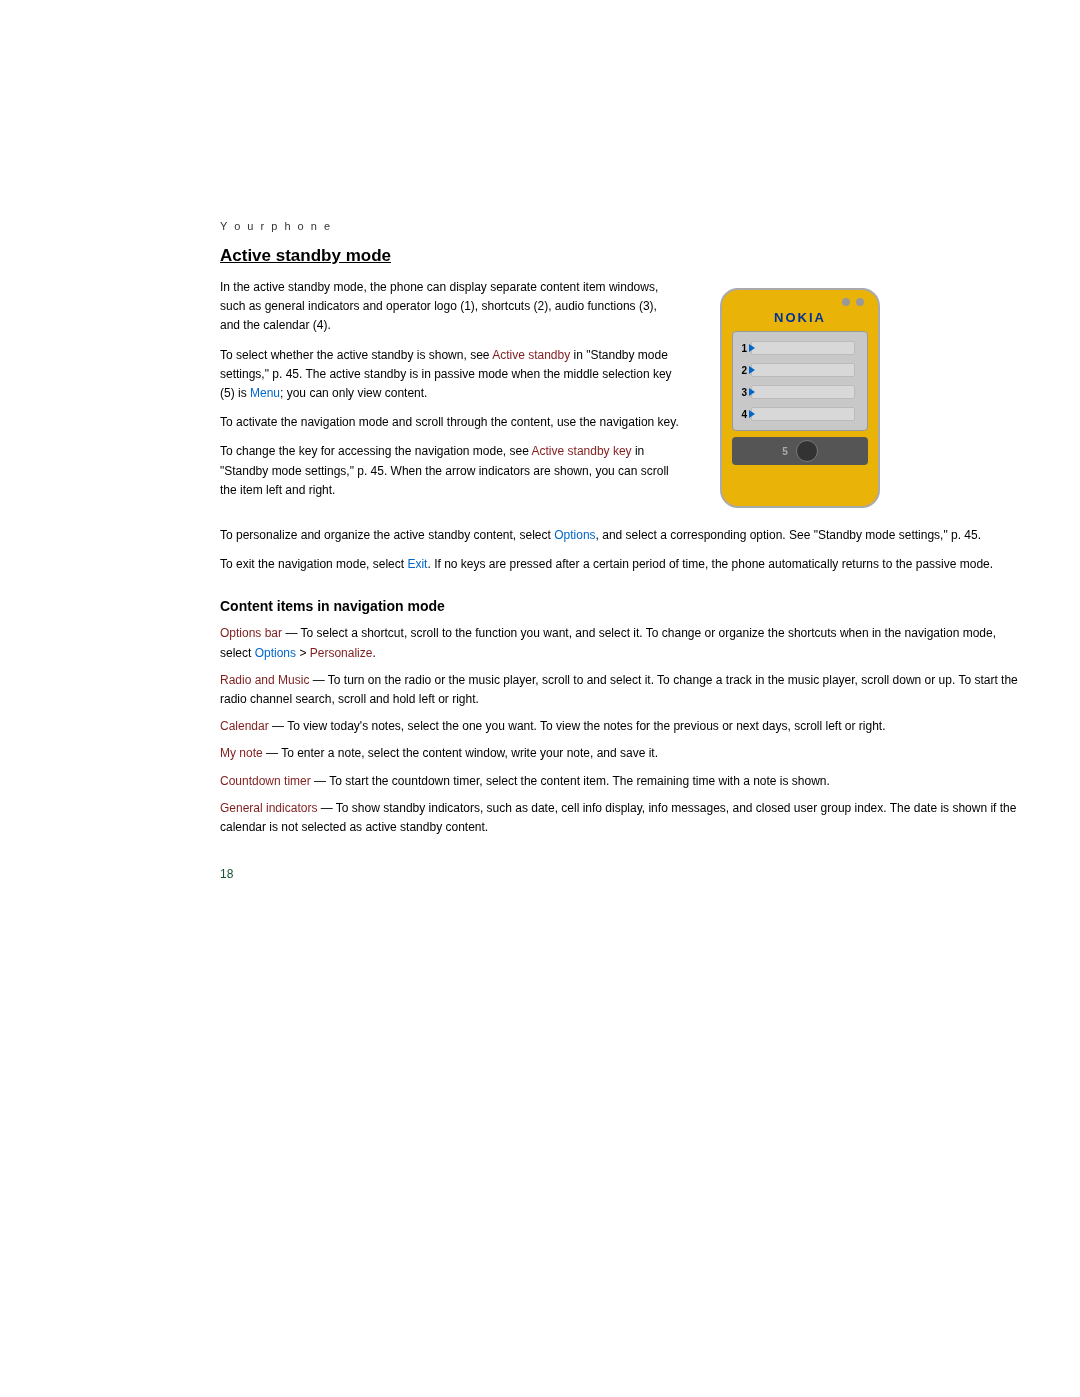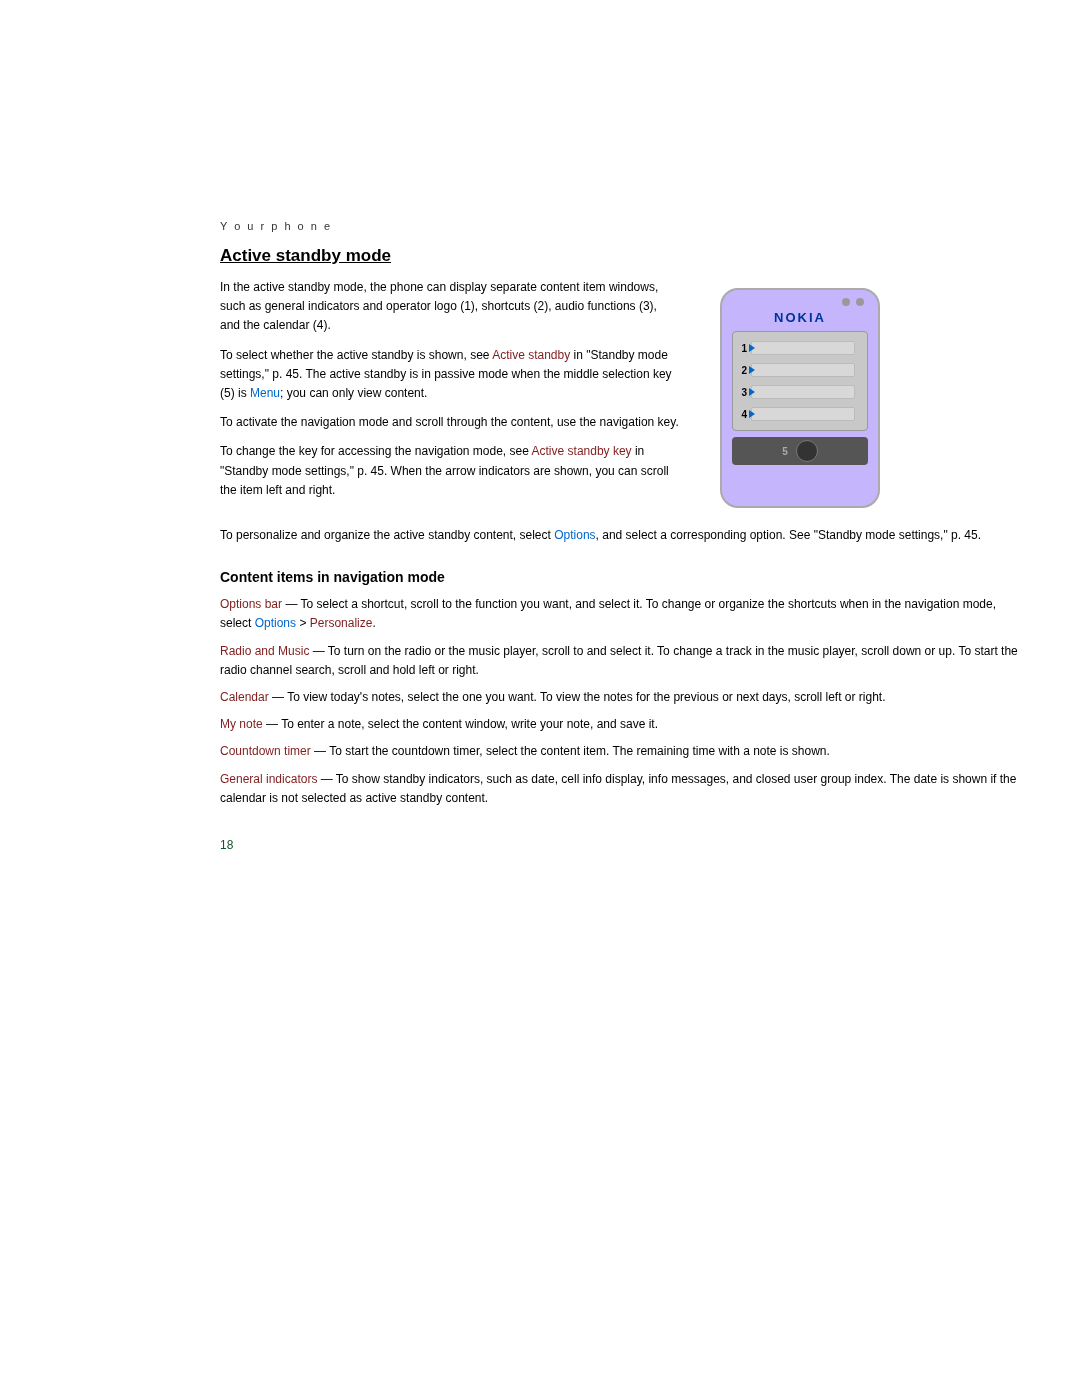--- a/index.html
+++ b/index.html
@@ -79,21 +79,21 @@
 
     
     .nokia-phone {
       width: 180px;
       height: 230px;
       position: relative;
     }
     .phone-body {
       width: 160px;
       height: 220px;
-      background: #c4b5fd;
+      background: #eab308;
       border-radius: 18px;
       position: relative;
       border: 2px solid #aaa;
       margin: 0 auto;
     }
     .phone-top {
       display: flex;
       justify-content: flex-end;
       align-items: center;
       padding: 8px 14px 4px 14px;
@@ -272,20 +272,23 @@
         </div>
       </div>
     </div>
 
   </div>
 
   <div class="full-width-text">
     <p class="body-text">
       To personalize and organize the active standby content, select <a class="link-blue">Options</a>, and select a corresponding option. See "Standby mode settings," p. 45.
     </p>
+    <p class="body-text">
+      To exit the navigation mode, select <a class="link-blue">Exit</a>. If no keys are pressed after a certain period of time, the phone automatically returns to the passive mode.
+    </p>
   </div>
 
   <h3 class="sub-title">Content items in navigation mode</h3>
 
   <div>
 
     <p class="item-para">
       <a class="link-blue-italic">Options bar</a> — To select a shortcut, scroll to the function you want, and select it. To change or organize the shortcuts when in the navigation mode, select <a class="link-blue">Options</a> &gt; <a class="link-blue-italic">Personalize</a>.
     </p>
 

